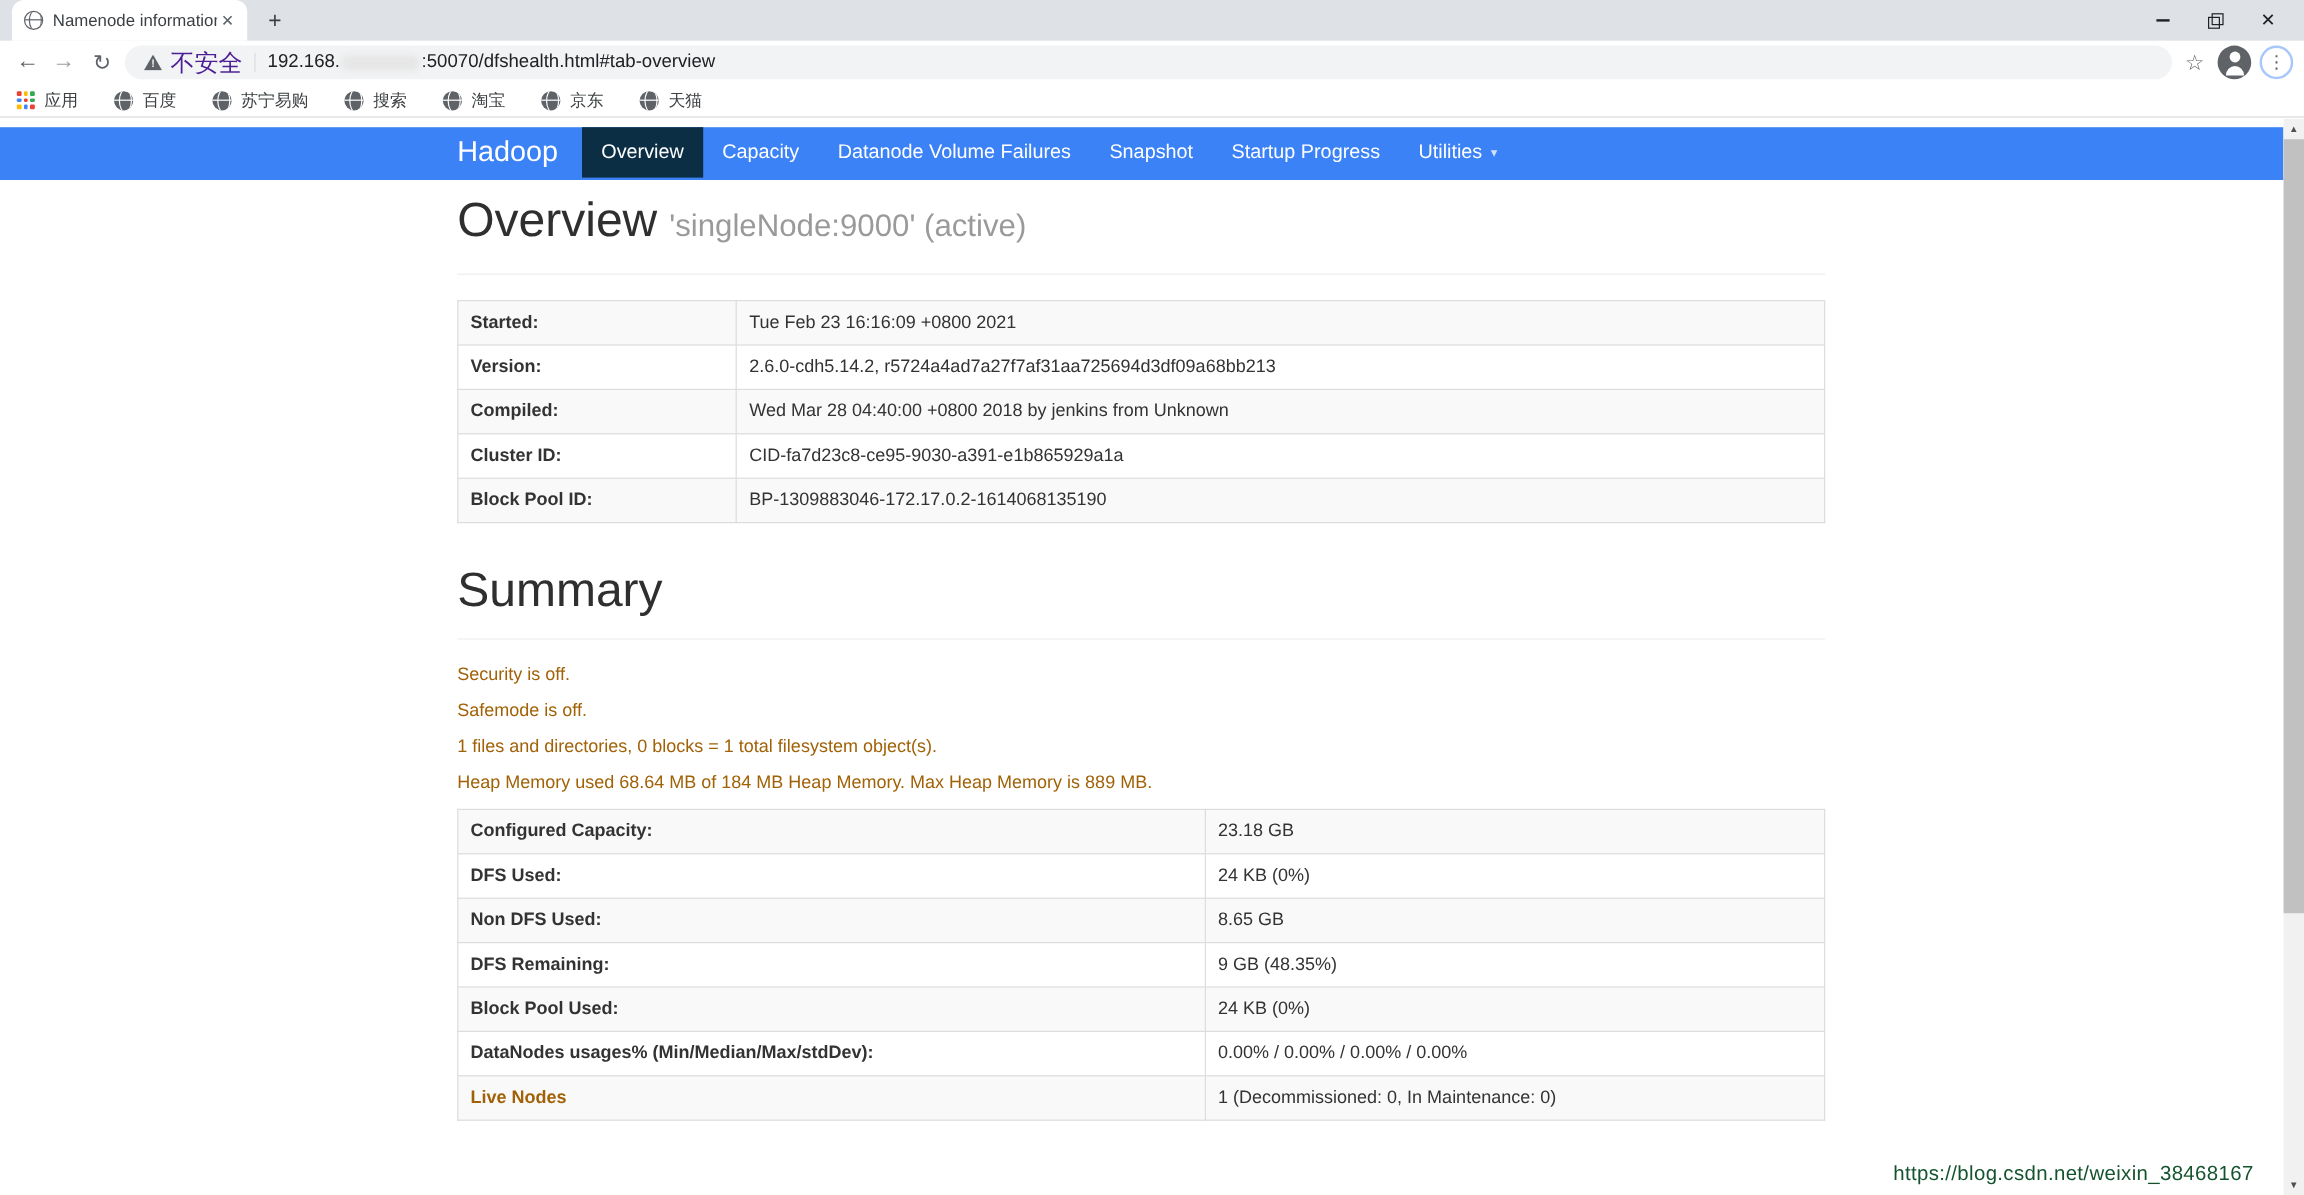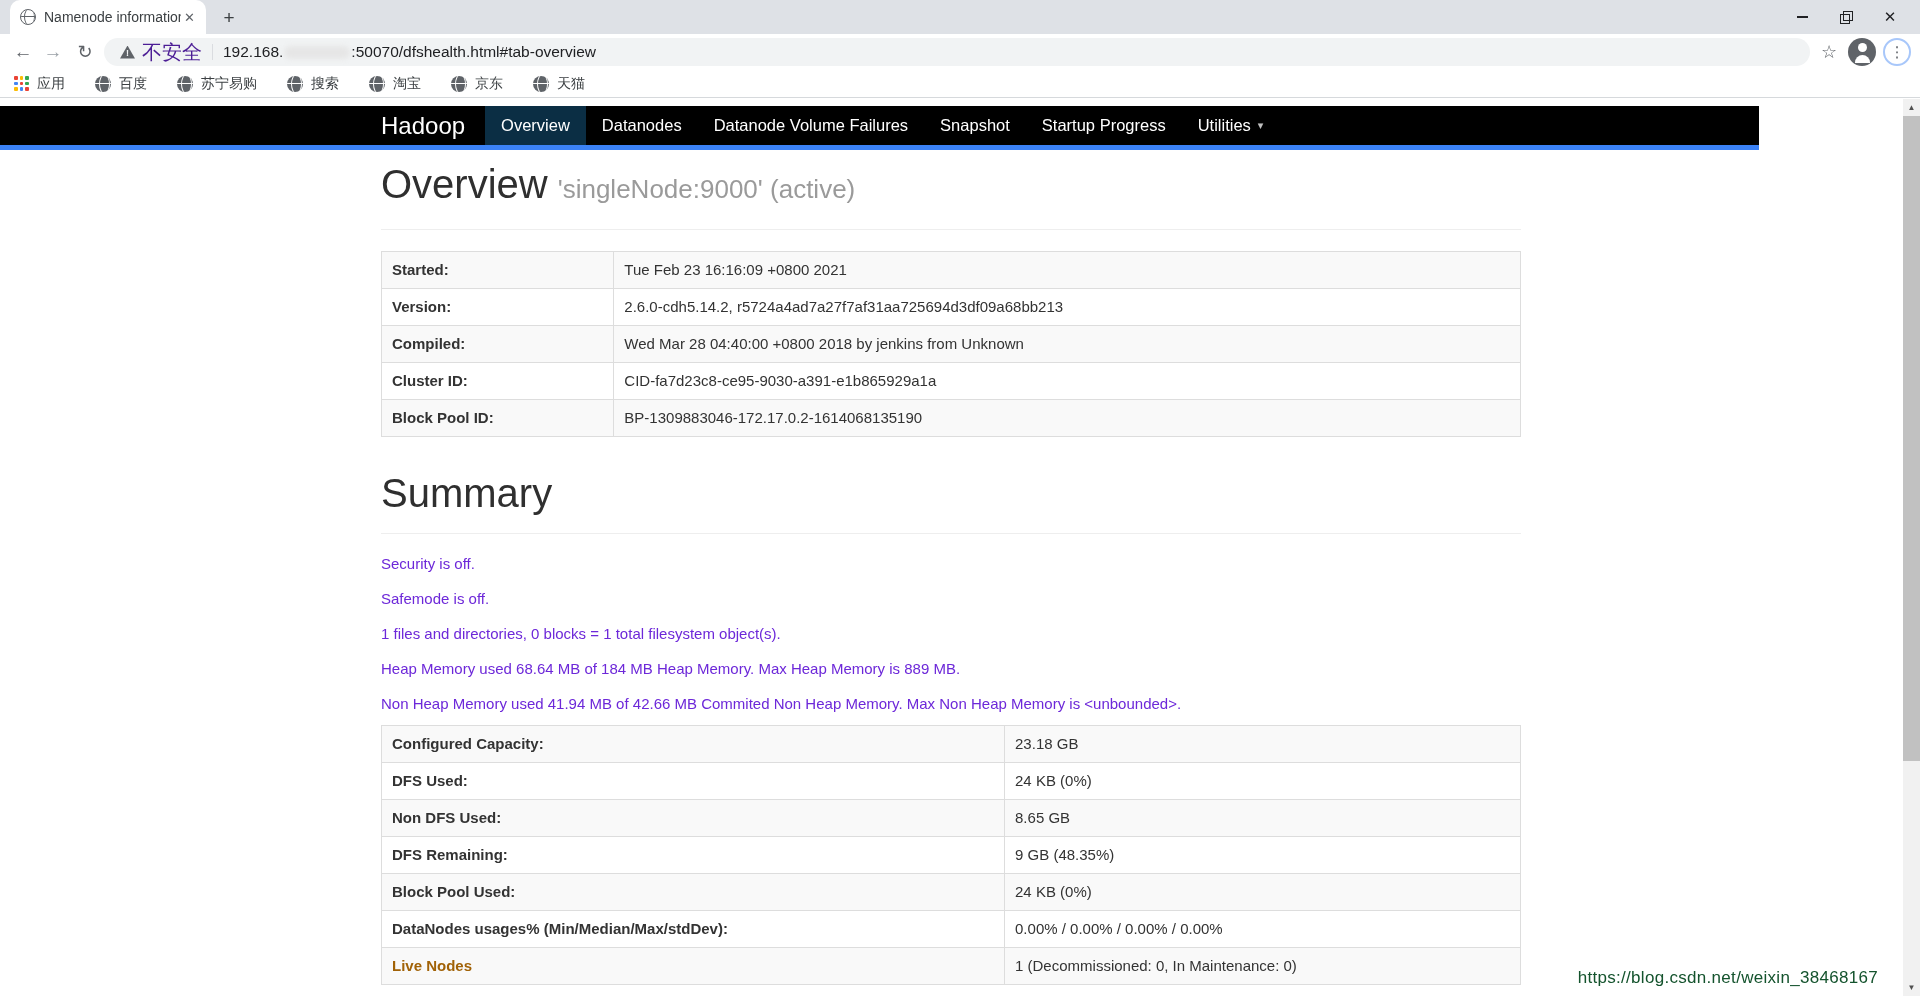--- a/index.html
+++ b/index.html
@@ -64,22 +64,22 @@
   .globe { width:16px; height:16px; border-radius:50%; background:#5f6368; position:relative; overflow:hidden; flex:none; }
   .globe::before { content:""; position:absolute; top:-2px; bottom:-2px; left:50%; width:9px; margin-left:-4.5px;
                    border:1.3px solid #fff; border-radius:50%; }
   .globe::after { content:""; position:absolute; top:50%; left:-1px; right:-1px; border-top:1.3px solid #fff; margin-top:-1px; }
   .globe-outline { background:transparent; border:1.6px solid #5f6368; }
   .globe-outline::before { border-color:#5f6368; }
   .globe-outline::after { border-color:#5f6368; }
 
   
   .page { position:absolute; top:99px; left:0; width:1903px; height:897px; background:#fff; overflow:hidden; }
-  .hd-navbar { position:absolute; top:7px; left:0; width:1759px; height:44px; background:#000000;
-               border-bottom:5px solid #3b82f6; display:flex; }
+  .hd-navbar { position:absolute; top:7px; left:0; width:1903px; height:44px; background:#3b82f6;
+               border-bottom:2px solid #3b82f6; display:flex; }
   .hd-navbar-inner { margin-left:381px; display:flex; height:100%; }
   .brand { display:flex; align-items:center; color:#fff; font-size:24px; padding-right:20px; white-space:nowrap; }
   .hd-nav { display:flex; height:100%; }
   .hd-nav-item { display:flex; align-items:center; padding:0 16px; color:#fff; font-size:16.5px;
                  white-space:nowrap; cursor:default; }
   .hd-nav-item.active { background:#0b2e44; }
   .caret { margin-left:7px; font-size:11px; color:rgba(255,255,255,.75); }
 
   .container { width:1140px; margin-left:381px; }
   .h1 { font-size:40px; color:#2f2f2f; font-weight:normal; margin:0; line-height:44px; }
@@ -90,21 +90,21 @@
 
   table.info { width:100%; border-collapse:collapse; font-size:15px; color:#333; margin-top:21px; }
   table.info th, table.info td { border:1px solid #ddd; padding:8px 10px; line-height:20px; text-align:left;
                                  font-weight:normal; }
   table.info th { font-weight:bold; }
   table.info tr:nth-child(odd) { background:#f9f9f9; }
   .th-narrow { width:20.4%; }
   .th-wide { width:54.7%; }
   table.metrics { margin-top:11px; }
   .p-block { margin-top:20px; }
-  .p-block p { margin:15px 0 10px 0; font-size:15px; color:#6d28d9; line-height:20px; }
+  .p-block p { margin:0 0 10px 0; font-size:15px; color:#a16207; line-height:20px; }
   a.hd-link { color:#a16207; font-weight:bold; text-decoration:none; }
 
   .watermark { position:absolute; top:968px; right:42px; font-size:17px; color:#14532d; letter-spacing:.3px; }
 
   
   .scrollbar { position:absolute; top:99px; right:0; width:17px; height:897px; background:#f1f1f1; }
   .sb-btn { position:absolute; left:0; width:17px; height:17px; display:flex; align-items:center;
             justify-content:center; font-size:8px; color:#505050; }
   .sb-up { top:0; }
   .sb-down { bottom:0; }
@@ -187,21 +187,21 @@
   </div>
 </div>
 
 <div class="page">
 
   <div class="hd-navbar">
     <div class="hd-navbar-inner">
       <div class="brand">Hadoop</div>
       <div class="hd-nav">
         <div class="hd-nav-item active">Overview</div>
-        <div class="hd-nav-item">Datanodes</div>
+        <div class="hd-nav-item">Capacity</div>
         <div class="hd-nav-item">Datanode Volume Failures</div>
         <div class="hd-nav-item">Snapshot</div>
         <div class="hd-nav-item">Startup Progress</div>
         <div class="hd-nav-item">
           <span>Utilities</span>
           <span class="caret">▾</span>
         </div>
       </div>
     </div>
   </div>
@@ -237,21 +237,20 @@
     </table>
 
     <h1 class="h1 summary-h">Summary</h1>
     <hr class="sec-hr">
 
     <div class="p-block">
       <p>Security is off.</p>
       <p>Safemode is off.</p>
       <p>1 files and directories, 0 blocks = 1 total filesystem object(s).</p>
       <p>Heap Memory used 68.64 MB of 184 MB Heap Memory. Max Heap Memory is 889 MB.</p>
-      <p>Non Heap Memory used 41.94 MB of 42.66 MB Commited Non Heap Memory. Max Non Heap Memory is &lt;unbounded&gt;.</p>
     </div>
 
     <table class="info metrics">
       <tbody>
         <tr>
           <th class="th-wide">Configured Capacity:</th>
           <td>23.18 GB</td>
         </tr>
         <tr>
           <th class="th-wide">DFS Used:</th>

